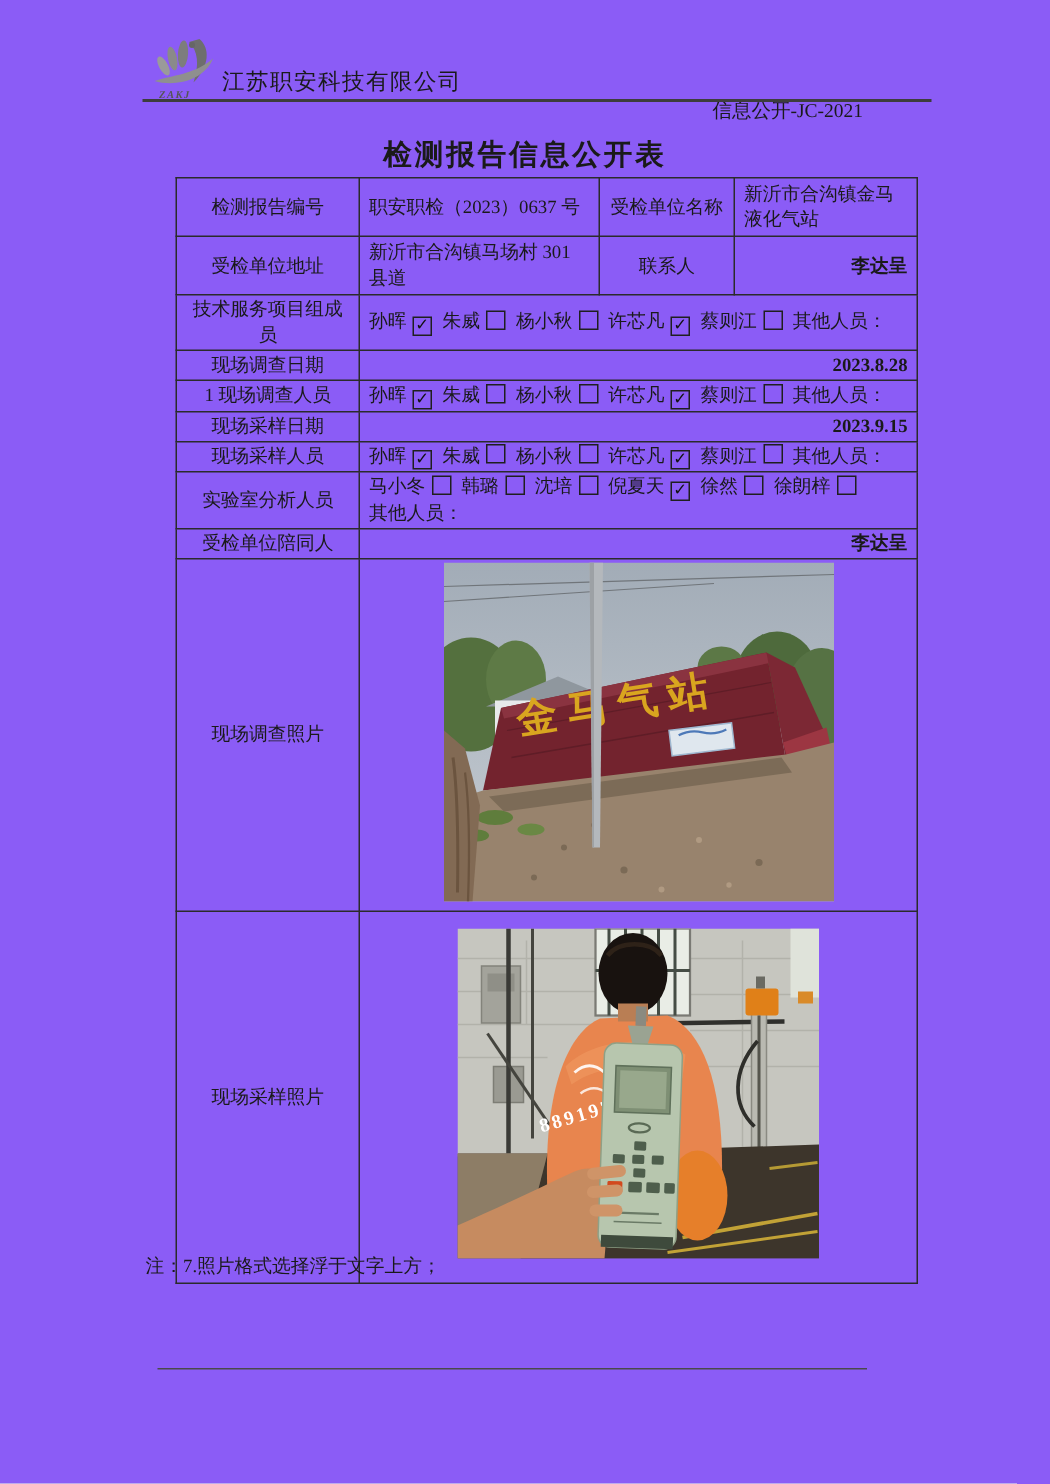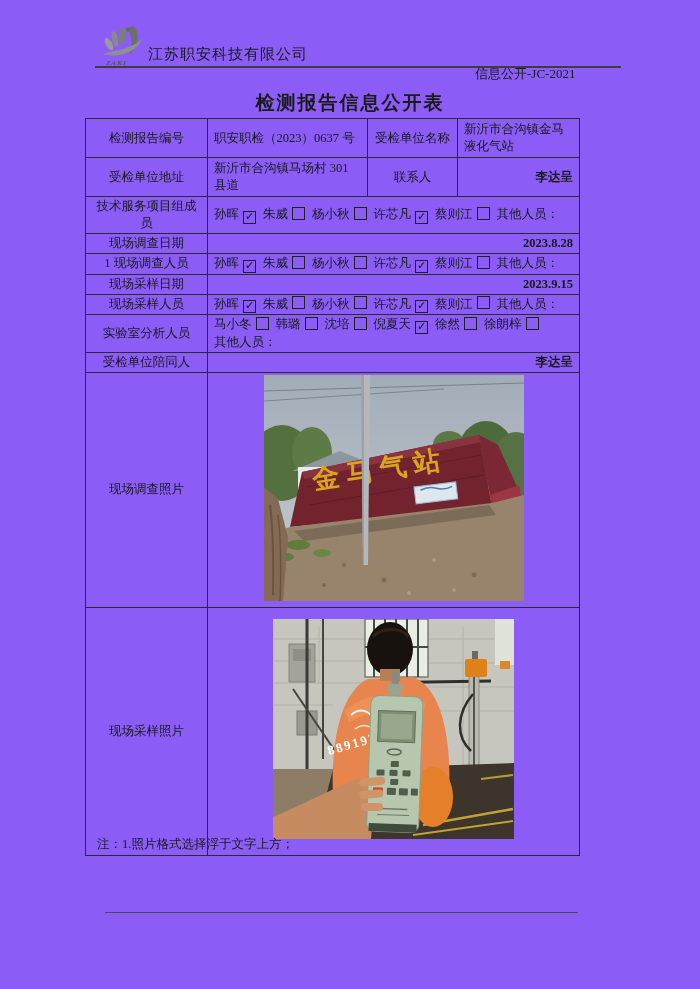--- a/index.html
+++ b/index.html
@@ -9,21 +9,21 @@
   }
   
   .hdr-company{position:absolute;left:148px;top:45px;font-size:15px;letter-spacing:1px;}
   .hdr-doc{position:absolute;left:475px;top:45px;font-size:13px;margin-top:20px;}
   .hdr-rule{position:absolute;left:95px;top:66px;width:526px;height:2px;background:#3d3d3d;}
   .logo{position:absolute;left:99px;top:25px;}
   
   .title{position:absolute;left:0;top:90px;width:700px;text-align:center;
          font-size:19px;font-weight:bold;letter-spacing:2px;}
   
-  table.main{position:absolute;left:85px;top:118px;width:494px;border-collapse:collapse;
+  table.main{position:absolute;left:117px;top:118px;width:494px;border-collapse:collapse;
              table-layout:fixed;font-size:12.5px;}
   table.main td{border:1px solid #2b2b2b;padding:1px 6px;vertical-align:middle;overflow:hidden;}
   td.lbl{text-align:center;padding:1px 2px;}
   td.left{text-align:left;}
   td.center{text-align:right;font-weight:bold;}
   td.nowrap{white-space:nowrap;}
   td.photo-cell{text-align:center;padding:2px 0;}
   .cl-item{margin-right:7px;white-space:nowrap;}
   .cl-other{white-space:nowrap;}
   .cbox{display:inline-block;width:11px;height:11px;border:1.5px solid #1f1f1f;margin-left:4px;
@@ -285,17 +285,17 @@
             <rect x="86" y="160" width="26" height="8" rx="4" transform="rotate(-6 86 160)"></rect>
             <rect x="86" y="172" width="24" height="8" rx="4" transform="rotate(-4 86 172)"></rect>
             <rect x="88" y="184" width="22" height="8" rx="4"></rect>
           </g>
         </svg>
       </td>
     </tr>
   </tbody>
     </table>
 
-  <div class="note">注：1.照片格式选择浮于文字上方；</div>
+  <div class="note">注：7.照片格式选择浮于文字上方；</div>
 
   <div class="ftr-rule"></div>
 
 </div>
 
 </body></html>

